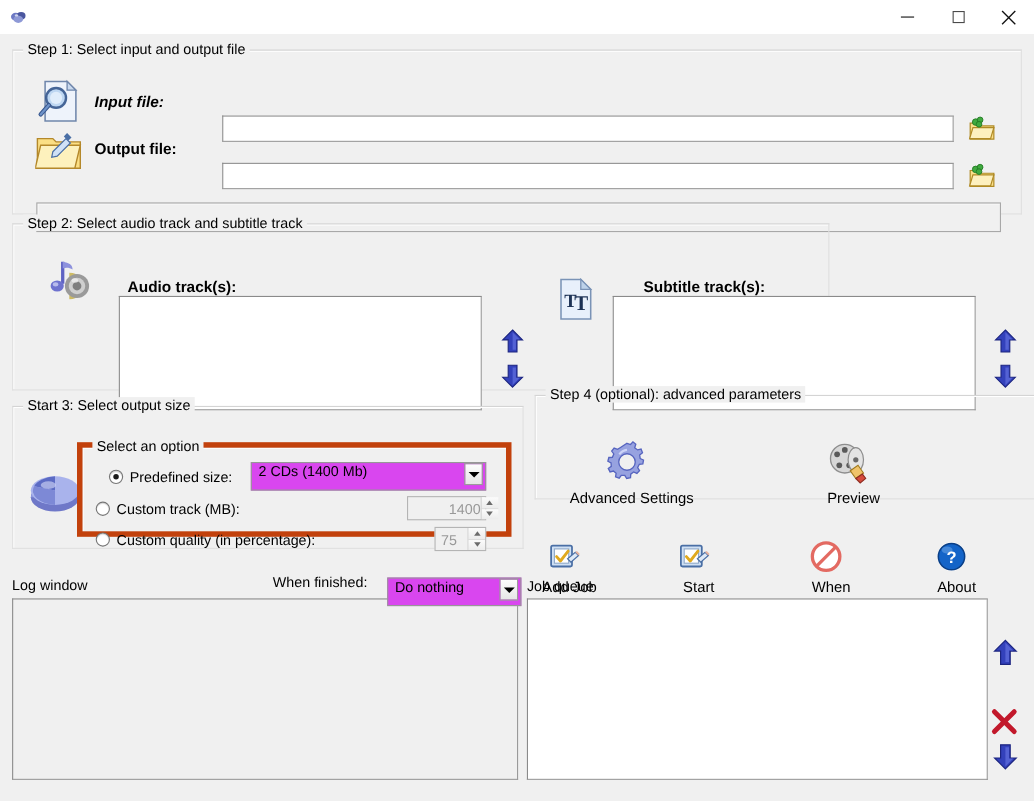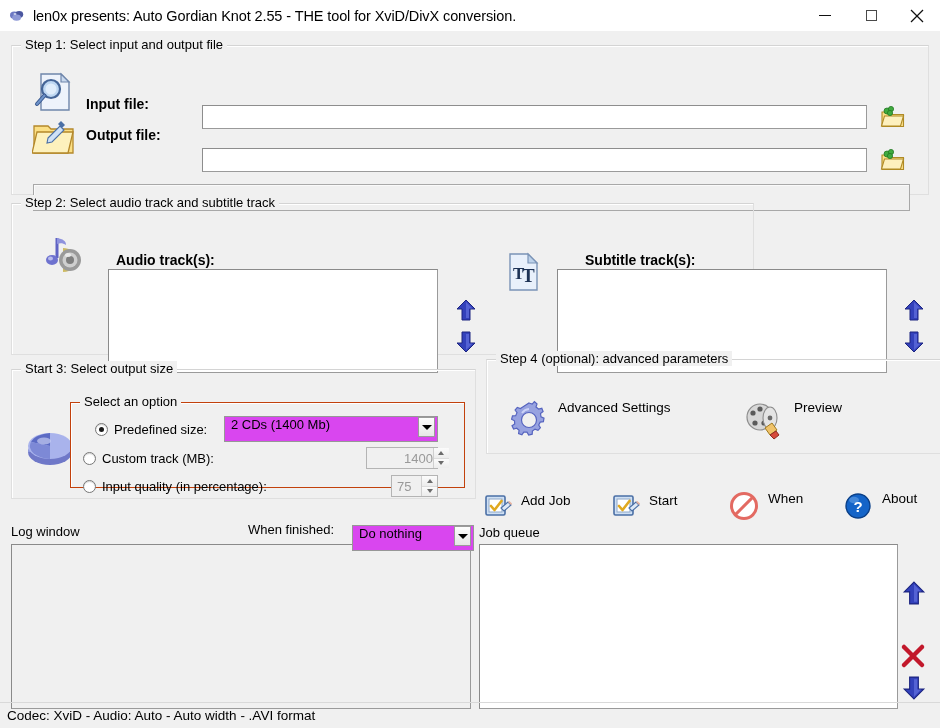--- a/index.html
+++ b/index.html
@@ -50,21 +50,21 @@
     box-shadow: inset 1px 1px 0 #ffffff;
     background: transparent;
   }
   .group > .gtitle {
     position: absolute; top: -9px; left: 9px;
     background: #f0f0f0; padding: 0 4px;
     font-size: 13px; color: #000; white-space: nowrap;
   }
   .inner-group {
     position: absolute;
-    border: 1px solid #c2410c;
+    border: 5px solid #c2410c;
     box-shadow: inset 1px 1px 0 #ffffff;
   }
   .inner-group > .gtitle {
     position: absolute; top: -9px; left: 9px;
     background: #f0f0f0; padding: 0 4px;
     font-size: 13px; color: #000; white-space: nowrap;
   }
 
   
   .tfield {
@@ -139,21 +139,21 @@
   }
   .spin .sbtn {
     flex: 1; display: flex; align-items: center; justify-content: center;
     background: linear-gradient(#fbfbfb,#ececec);
   }
   .spin .sbtn:first-child { border-bottom: 1px solid #dcdcdc; }
   .tri-up { width:0;height:0;border-left:3px solid transparent;border-right:3px solid transparent;border-bottom:4px solid #6b6b6b; }
   .tri-dn { width:0;height:0;border-left:3px solid transparent;border-right:3px solid transparent;border-top:4px solid #6b6b6b; }
 
   
-  .iconbtn { position: absolute; display: flex; align-items: flex-start; }
+  .iconbtn { position: absolute; display: flex; align-items: center; flex-direction: column; }
   .iconbtn .ilabel { font-size: 13.5px; color: #000; margin-left: 9px; white-space: nowrap; }
 
   
   .bluearrow { position: absolute; }
   .redx { position: absolute; }
 
   
   .statusbar {
     position: absolute; left: 0; bottom: 0; width: 940px; height: 26px;
     border-top: 1px solid #d9d9d9;
@@ -168,21 +168,20 @@
 
 <div class="titlebar noselect">
   <span class="title-icon">
     <svg width="16" height="16" viewBox="0 0 16 16">
       <ellipse cx="5.2" cy="7.2" rx="4.2" ry="3.6" fill="#6d79c4"></ellipse>
       <ellipse cx="10.2" cy="6.4" rx="4.0" ry="3.4" fill="#4a569f"></ellipse>
       <ellipse cx="7.6" cy="9.6" rx="4.4" ry="3.2" fill="#8e99d6"></ellipse>
       <ellipse cx="6.0" cy="6.0" rx="1.5" ry="1.1" fill="#cfd5ee"></ellipse>
     </svg>
   </span>
-  <span class="title-text">len0x presents: Auto Gordian Knot 2.55 - THE tool for XviD/DivX conversion.</span>
   <div class="win-btns">
     <div class="win-btn">
         <i class="min-gl"></i>
       </div>
     <div class="win-btn">
         <i class="max-gl"></i>
       </div>
     <div class="win-btn">
       <svg width="14" height="14" viewBox="0 0 14 14">
         <line x1="1" y1="1" x2="13" y2="13" stroke="#111" stroke-width="1.2"></line>
@@ -201,21 +200,21 @@
       <svg width="44" height="44" viewBox="0 0 44 44">
         <path d="M9 4 h20 l8 8 v28 h-28 z" fill="#eef3fb" stroke="#6f86ab" stroke-width="1.4"></path>
         <path d="M29 4 v8 h8 z" fill="#c9d9ee" stroke="#6f86ab" stroke-width="1.2"></path>
         <circle cx="19" cy="19" r="9" fill="#bcd6f2" stroke="#3c5e92" stroke-width="2.2" opacity="0.95"></circle>
         <circle cx="19" cy="19" r="5.5" fill="#e9f3fd" opacity="0.8"></circle>
         <line x1="12.5" y1="25.5" x2="5" y2="34" stroke="#395party" stroke-width="0"></line>
         <line x1="12.5" y1="25.5" x2="5" y2="34" stroke="#39588f" stroke-width="4" stroke-linecap="round"></line>
         <line x1="12.5" y1="25.5" x2="5" y2="34" stroke="#6e93c9" stroke-width="2" stroke-linecap="round"></line>
       </svg>
     </span>
-    <span class="lbl lbl-bold" style="left:74px; top:50px;">Input file:</span>
+    <span class="lbl lbl-bold" style="left:74px; top:38px;font-style:italic;">Input file:</span>
     <input class="tfield" style="left: 190px; top: 59px; width: 665px; height: 24px;" value="">
     <span style="position:absolute; left:868px; top:58px;">
       <svg width="26" height="26" viewBox="0 0 26 26">
         <path d="M2 8 h8 l2.5 2.5 h11 v12 h-21.5 z" fill="#fbe08a" stroke="#b08a25" stroke-width="1.1"></path>
         <path d="M4.5 12 h19 l-3 10 h-19 z" fill="#fdf0be" stroke="#b08a25" stroke-width="1.1"></path>
         <g fill="#3faa3f" stroke="#237a23" stroke-width="0.8">
           <circle cx="7" cy="7" r="3"></circle>
             <circle cx="11" cy="5" r="2.6"></circle>
             <circle cx="10" cy="9" r="2.6"></circle>
         </g>
@@ -343,21 +342,21 @@
               <i class="tri-up"></i>
             </span>
           <span class="sbtn">
               <i class="tri-dn"></i>
             </span>
         </span>
       </div>
 
       <div class="radio-row" style="left:12px; top:76px;">
         <span class="radio"></span>
-        <span class="radio-label">Input quality (in percentage):</span>
+        <span class="radio-label">Custom quality (in percentage):</span>
       </div>
       <div class="spin" style="left:320px; top:72px; width:47px; height:22px;">
         <span class="stext">75</span>
         <span class="sbtns">
           <span class="sbtn">
               <i class="tri-up"></i>
             </span>
           <span class="sbtn">
               <i class="tri-dn"></i>
             </span>
@@ -477,17 +476,14 @@
       <line x1="22" y1="4" x2="4" y2="22" stroke="#c2182b" stroke-width="4.5" stroke-linecap="round"></line>
     </svg>
   </span>
   <span class="bluearrow" style="left:902px; top:645px;">
     <svg width="24" height="24" viewBox="0 0 22 22">
       <path d="M11 21 L20 12 H15 V1 H7 V12 H2 Z" fill="#3341bb" stroke="#1c2580" stroke-width="1"></path>
       <path d="M11 19 L17.5 12.4 H14 V3 H11 Z" fill="#5a68d8" opacity="0.85"></path>
     </svg>
   </span>
 
-  <div class="statusbar">
-    <span class="stxt">Codec: XviD -  Audio: Auto -  Auto width - .AVI format</span>
-  </div>
 
 </div>
 
 </body></html>

